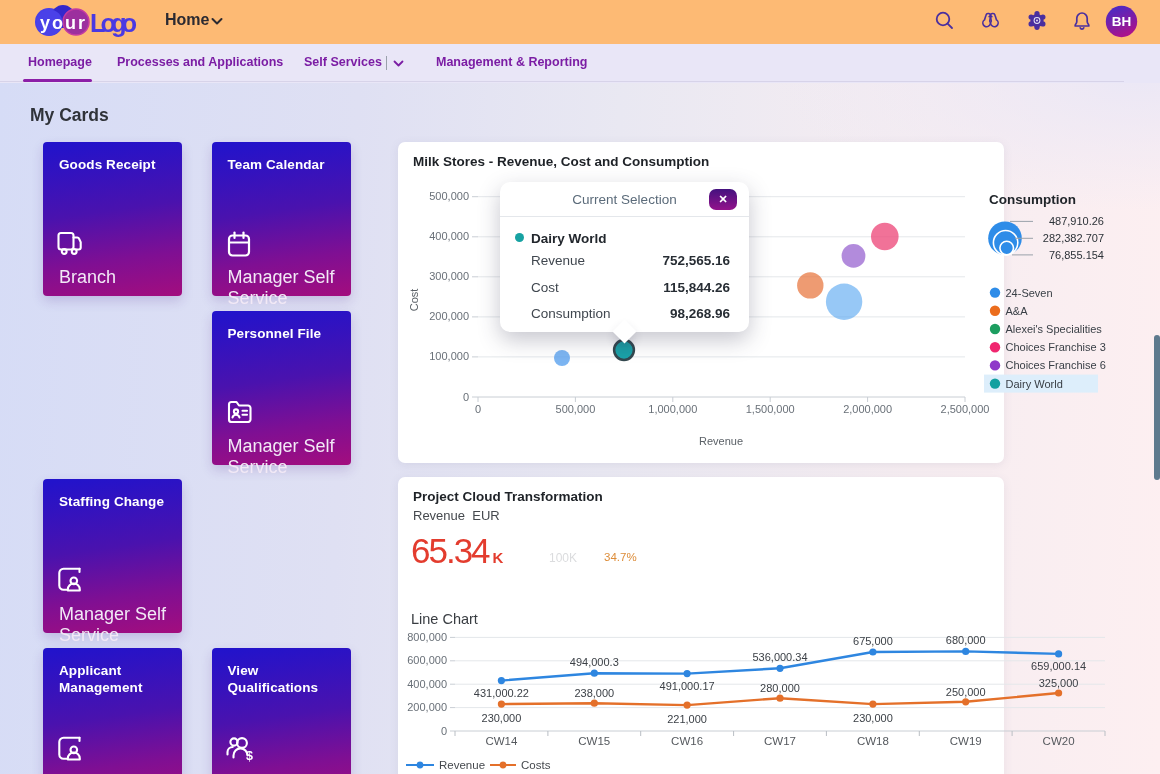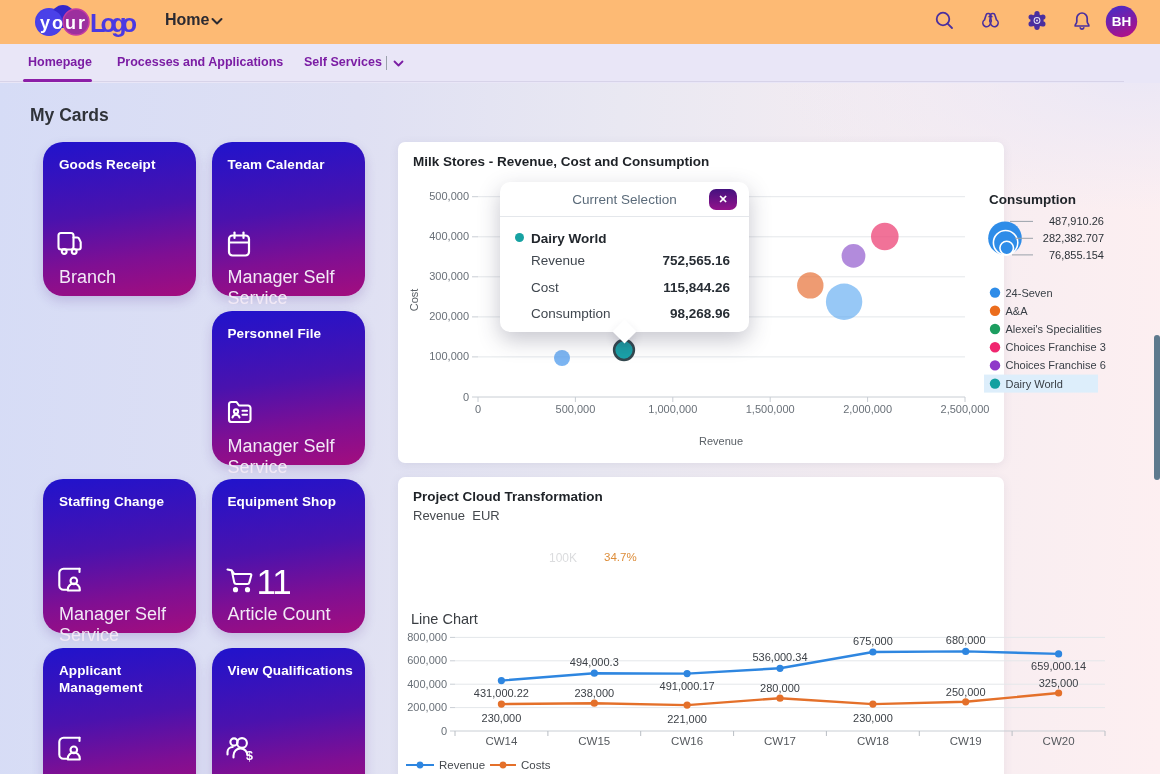--- a/index.html
+++ b/index.html
@@ -4,21 +4,21 @@
 html,body{width:1160px;height:774px;overflow:hidden}
 body{font-family:"Liberation Sans",sans-serif;}
 #app{position:relative;width:1160px;height:774px;background:#e9e6f7;overflow:hidden}
 #topbar{position:absolute;left:0;top:0;width:1160px;height:44px;background:#fdba74}
 #navbar{position:absolute;left:0;top:44px;width:1124px;height:38px;background:#e9e6f7;border-bottom:1px solid #d7d3e9}
 #content{position:absolute;left:0;top:83px;width:1160px;height:691px;
  background:radial-gradient(480px 170px at 98% 0%,rgba(234,231,246,.9) 0%,rgba(234,231,246,0) 75%),linear-gradient(93deg,#d6dcf6 0%,#dfe0f3 30%,#e9e8f2 52%,#f6edf1 78%,#fdeff1 100%)}
 .navitem{position:absolute;top:0;height:37px;line-height:37px;font-size:12.5px;font-weight:bold;color:#7b1da4;white-space:nowrap}
 #home{position:absolute;left:165px;top:11px;font-size:16px;font-weight:bold;color:#2b2a31}
 #mycards{position:absolute;left:30px;top:105px;font-size:17.5px;font-weight:bold;color:#303339}
-.tile{position:absolute;width:153px;height:154px;border-radius:20px;color:#fff;
+.tile{position:absolute;width:139px;height:154px;border-radius:4px;color:#fff;
  background:linear-gradient(172deg,#2213cb 2%,#4a12ae 45%,#7f0f93 74%,#a30d7e 100%);
  box-shadow:0 5px 12px rgba(70,30,140,.18)}
 .tile .t{position:absolute;left:16px;top:14px;font-size:13.5px;font-weight:bold;line-height:17px;letter-spacing:.1px}
 .tile .s{position:absolute;left:16px;top:125px;font-size:18px;color:#f2e9f6}
 .tile .num{position:absolute;left:45px;top:83px;font-size:35px;font-weight:400;letter-spacing:-1px}
 .tile svg{position:absolute}
 .card{position:absolute;left:398px;width:606px;background:#fff;border-radius:7px;box-shadow:0 2px 10px rgba(90,90,130,.10)}
 #card1{top:142px;height:321px}
 #card2{top:477px;height:340px}
 .ctitle{position:absolute;left:15px;top:12px;font-size:13.5px;font-weight:bold;color:#1e2227}
@@ -101,20 +101,21 @@
 </div>
 <div id="navbar">
       <div class="navitem" style="left:28px">Homepage</div>
 <div class="abs" style="left:23px;top:35px;width:69px;height:3px;background:#8c1fa8;border-radius:2px"></div>
 <div class="navitem" style="left:117px">Processes and Applications</div>
 <div class="navitem" style="left:304px">Self Services</div>
 <div class="abs" style="left:386px;top:12px;width:1px;height:14px;background:#9aa0ab"></div>
 <svg class="abs" style="left:393px;top:16px" width="11" height="8" viewBox="0 0 11 8">
 <path d="M1.5 1.5 L5.5 5.5 L9.5 1.5" fill="none" stroke="#7b1da4" stroke-width="1.8" stroke-linecap="round" stroke-linejoin="round"></path>
       </svg>
+<div class="navitem" style="left:436px">Management &amp; Reporting</div>
     </div>
 <div id="content"></div>
     <div id="mycards">My Cards</div>
 <div class="tile" style="left:43px;top:142px">
       <div class="t">Goods Receipt</div>
       <svg style="left:14px;top:89px" width="27" height="25" viewBox="0 0 27 25">
 <g fill="none" stroke="#fff" stroke-width="2.1" stroke-linejoin="round" stroke-linecap="round">
 <rect x="1.5" y="2" width="15" height="16.5" rx="2.5"></rect>
 <path d="M16.5 6.5 h3.8 a2 2 0 0 1 1.8 1.2 l1.6 3.4 v5.4 a2 2 0 0 1 -2 2 h-2"></path>
 <circle cx="7.2" cy="20.5" r="2.4"></circle>
@@ -152,32 +153,20 @@
       <div class="t">Staffing Change</div>
       <svg style="left:15px;top:88px" width="24" height="25" viewBox="0 0 24 25">
 <g fill="none" stroke="#fff" stroke-width="2.1" stroke-linejoin="round" stroke-linecap="round">
 <path d="M21.5 1.8 h-16 a4.2 4.2 0 0 0 -4.2 4.2 v12.6 a4.2 4.2 0 0 0 4.2 4.2 h3.5"></path>
 <path d="M21.5 1.8 v3.2"></path>
 <circle cx="15.8" cy="13.8" r="3.3"></circle>
 <path d="M9.8 23.5 v-1 a6 6 0 0 1 12 0 v1 z"></path>
 </g>
       </svg>
       <div class="s">Manager Self Service</div>
-    </div>
-<div class="tile" style="left:211.5px;top:479px">
-      <div class="t">Equipment Shop</div>
-      <svg style="left:14px;top:88px" width="27" height="27" viewBox="0 0 27 27">
-<g fill="none" stroke="#fff" stroke-width="2.1" stroke-linejoin="round" stroke-linecap="round">
-<path d="M1.5 2.5 l4.2 0.9 l2.6 3.6 h16 a1 1 0 0 1 1 1.3 l-2 7.2 a2 2 0 0 1 -1.9 1.5 h-11.2 a2 2 0 0 1 -1.9-1.4 l-2.6-12.2"></path>
-</g>
-<circle cx="9.5" cy="22.7" r="2.6" fill="#fff"></circle>
-<circle cx="21.5" cy="22.7" r="2.6" fill="#fff"></circle>
-      </svg>
-      <div class="num">11</div>
-      <div class="s">Article Count</div>
     </div>
 <div class="tile" style="left:43px;top:647.5px">
       <div class="t">Applicant<br>Management</div>
       <svg style="left:15px;top:88px" width="24" height="25" viewBox="0 0 24 25">
 <g fill="none" stroke="#fff" stroke-width="2.1" stroke-linejoin="round" stroke-linecap="round">
 <path d="M21.5 1.8 h-16 a4.2 4.2 0 0 0 -4.2 4.2 v12.6 a4.2 4.2 0 0 0 4.2 4.2 h3.5"></path>
 <path d="M21.5 1.8 v3.2"></path>
 <circle cx="15.8" cy="13.8" r="3.3"></circle>
 <path d="M9.8 23.5 v-1 a6 6 0 0 1 12 0 v1 z"></path>
 </g>
@@ -277,20 +266,21 @@
         </div>
 <div class="row" style="top:124px">
           <span>Consumption</span>
           <b>98,268.96</b>
         </div>
 </div>
     </div>
 <div class="card" id="card2">
       <div class="ctitle">Project Cloud Transformation</div>
       <div id="c2sub">Revenue&nbsp;&nbsp;EUR</div>
+      <div id="bignum">65.34<span class="k">K</span></div>
       <div id="ghost">100K</div>
       <div id="pct">34.7%</div>
       <div id="lctitle">Line Chart</div>
       <svg class="abs" style="left:0;top:0" width="722" height="340" viewBox="0 0 722 340">
         <line x1="57" y1="254.0" x2="707" y2="254.0" stroke="#c9ced4" stroke-width="1"></line>
         <line x1="52" y1="254.0" x2="57" y2="254.0" stroke="#c9ced4" stroke-width="1"></line>
         <text x="49" y="257.5" font-size="11" fill="#697078" text-anchor="end">0</text>
         <line x1="57" y1="230.6" x2="707" y2="230.6" stroke="#e4e7ea" stroke-width="1"></line>
         <line x1="52" y1="230.6" x2="57" y2="230.6" stroke="#c9ced4" stroke-width="1"></line>
         <text x="49" y="234.1" font-size="11" fill="#697078" text-anchor="end">200,000</text>

